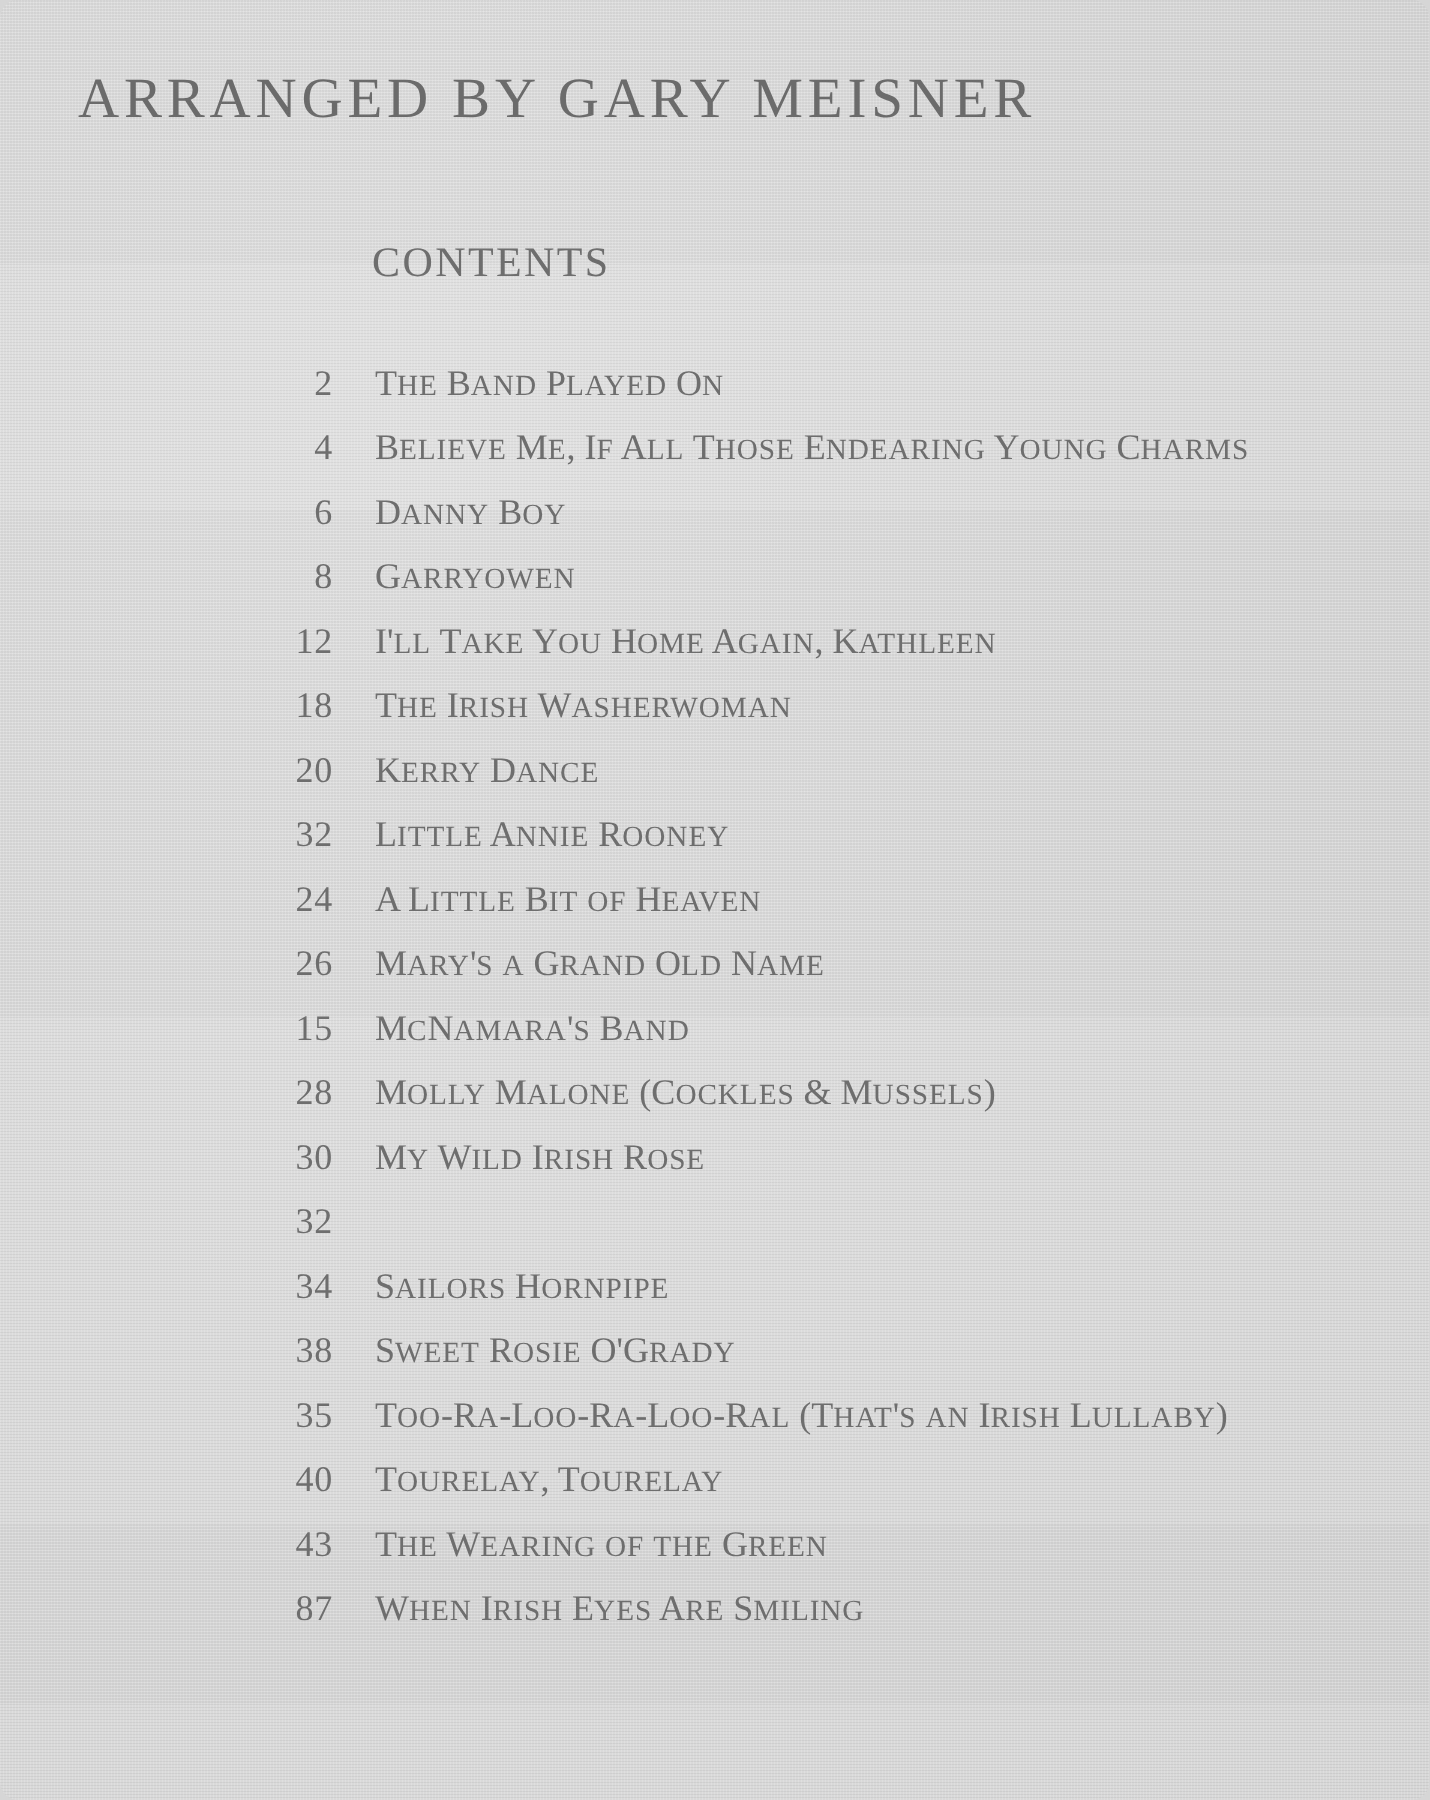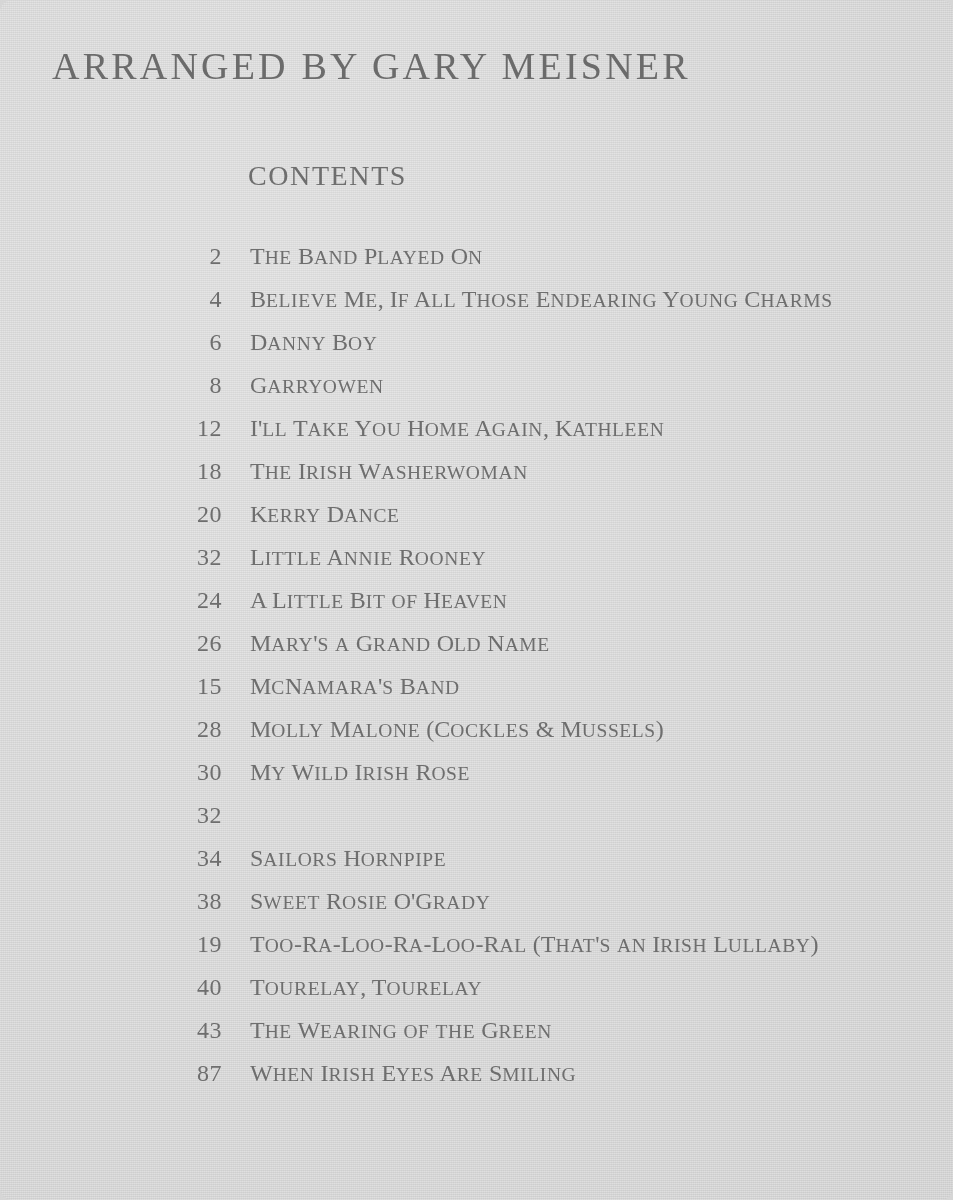--- a/index.html
+++ b/index.html
@@ -143,21 +143,21 @@
       </div>
       <div class="toc-row">
         <div class="toc-page">34</div>
         <div class="toc-title" title="Sailors Hornpipe"><span class="lead">S</span><span class="sc">A</span><span class="sc">I</span><span class="sc">L</span><span class="sc">O</span><span class="sc">R</span><span class="sc">S</span> <span class="lead">H</span><span class="sc">O</span><span class="sc">R</span><span class="sc">N</span><span class="sc">P</span><span class="sc">I</span><span class="sc">P</span><span class="sc">E</span></div>
       </div>
       <div class="toc-row">
         <div class="toc-page">38</div>
         <div class="toc-title" title="Sweet Rosie O'Grady"><span class="lead">S</span><span class="sc">W</span><span class="sc">E</span><span class="sc">E</span><span class="sc">T</span> <span class="lead">R</span><span class="sc">O</span><span class="sc">S</span><span class="sc">I</span><span class="sc">E</span> <span class="lead">O</span><span class="lead">'</span><span class="lead">G</span><span class="sc">R</span><span class="sc">A</span><span class="sc">D</span><span class="sc">Y</span></div>
       </div>
       <div class="toc-row">
-        <div class="toc-page">19</div>
+        <div class="toc-page">35</div>
         <div class="toc-title" title="Too-Ra-Loo-Ra-Loo-Ral (That's an Irish Lullaby)"><span class="lead">T</span><span class="sc">O</span><span class="sc">O</span><span class="lead">-</span><span class="lead">R</span><span class="sc">A</span><span class="lead">-</span><span class="lead">L</span><span class="sc">O</span><span class="sc">O</span><span class="lead">-</span><span class="lead">R</span><span class="sc">A</span><span class="lead">-</span><span class="lead">L</span><span class="sc">O</span><span class="sc">O</span><span class="lead">-</span><span class="lead">R</span><span class="sc">A</span><span class="sc">L</span> <span class="lead">(</span><span class="lead">T</span><span class="sc">H</span><span class="sc">A</span><span class="sc">T</span><span class="lead">'</span><span class="sc">S</span> <span class="sc">A</span><span class="sc">N</span> <span class="lead">I</span><span class="sc">R</span><span class="sc">I</span><span class="sc">S</span><span class="sc">H</span> <span class="lead">L</span><span class="sc">U</span><span class="sc">L</span><span class="sc">L</span><span class="sc">A</span><span class="sc">B</span><span class="sc">Y</span><span class="lead">)</span></div>
       </div>
       <div class="toc-row">
         <div class="toc-page">40</div>
         <div class="toc-title" title="Tourelay, Tourelay"><span class="lead">T</span><span class="sc">O</span><span class="sc">U</span><span class="sc">R</span><span class="sc">E</span><span class="sc">L</span><span class="sc">A</span><span class="sc">Y</span><span class="lead">,</span> <span class="lead">T</span><span class="sc">O</span><span class="sc">U</span><span class="sc">R</span><span class="sc">E</span><span class="sc">L</span><span class="sc">A</span><span class="sc">Y</span></div>
       </div>
       <div class="toc-row">
         <div class="toc-page">43</div>
         <div class="toc-title" title="The Wearing of the Green"><span class="lead">T</span><span class="sc">H</span><span class="sc">E</span> <span class="lead">W</span><span class="sc">E</span><span class="sc">A</span><span class="sc">R</span><span class="sc">I</span><span class="sc">N</span><span class="sc">G</span> <span class="sc">O</span><span class="sc">F</span> <span class="sc">T</span><span class="sc">H</span><span class="sc">E</span> <span class="lead">G</span><span class="sc">R</span><span class="sc">E</span><span class="sc">E</span><span class="sc">N</span></div>
       </div>

